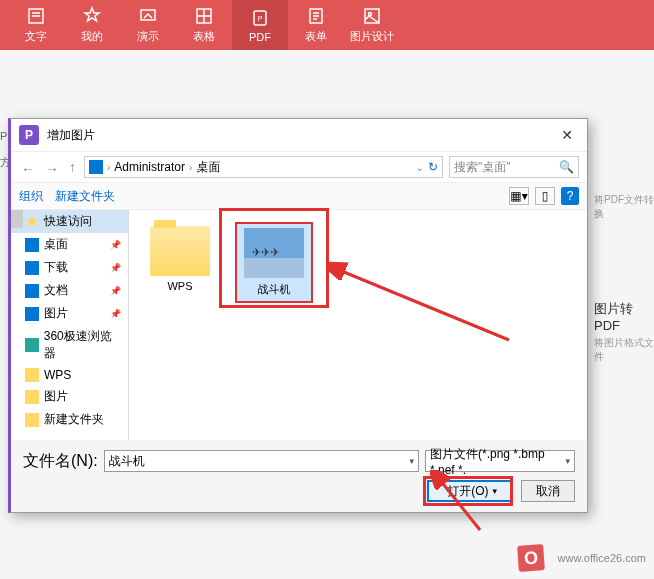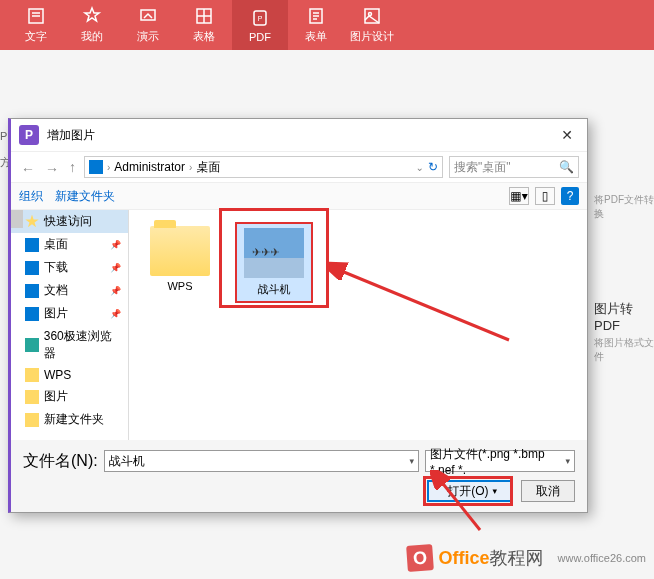--- a/index.html
+++ b/index.html
@@ -292,15 +292,14 @@
         <marker id="ah2" markerWidth="10" markerHeight="10" refX="2" refY="3" orient="auto">
           <path d="M0,0 L0,6 L8,3 z" fill="#e03030"></path>
         </marker>
       </defs>
       <line x1="50" y1="60" x2="10" y2="10" stroke="#e03030" stroke-width="3" marker-end="url(#ah2)"></line>
     </svg>
 </div>
 
 <div class="watermark">
   <div class="wm-ico">O</div>
-  <span><span class="wm-orange">Office</span>教程网</span>
   <span class="wm-url">www.office26.com</span>
 </div>
 
 </body></html>

